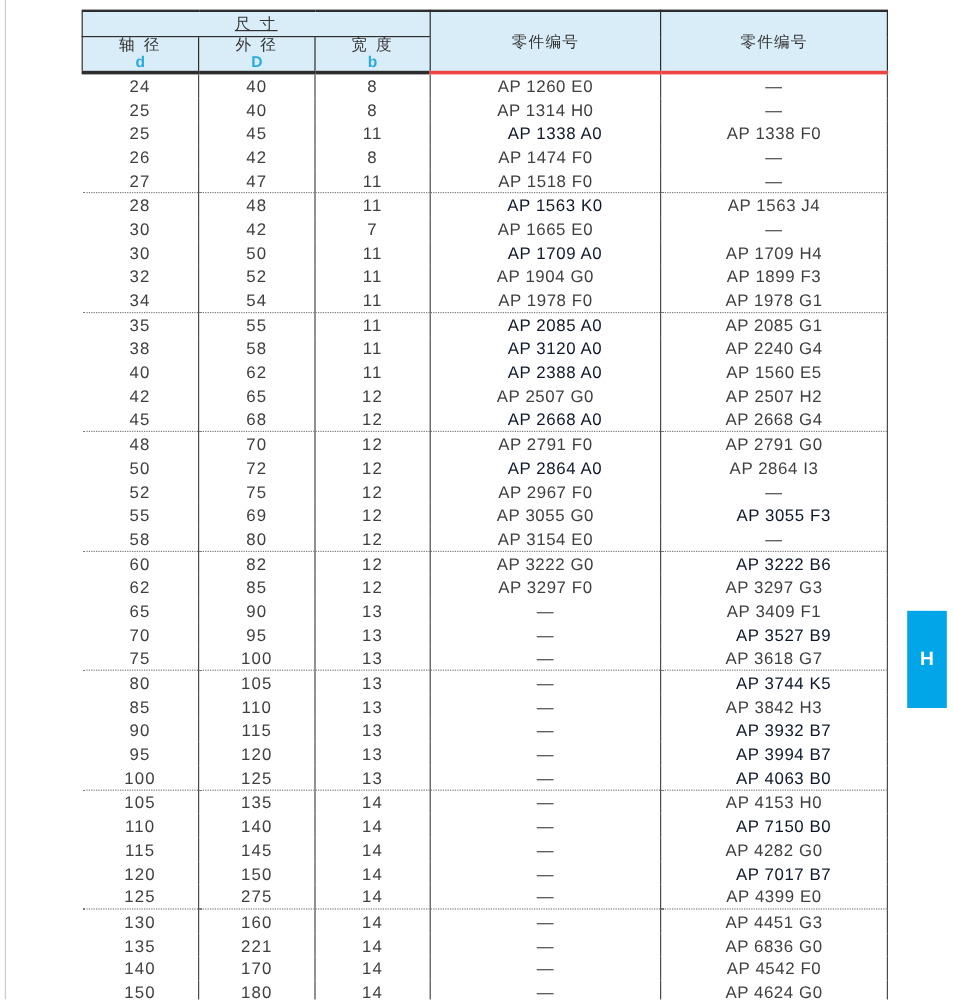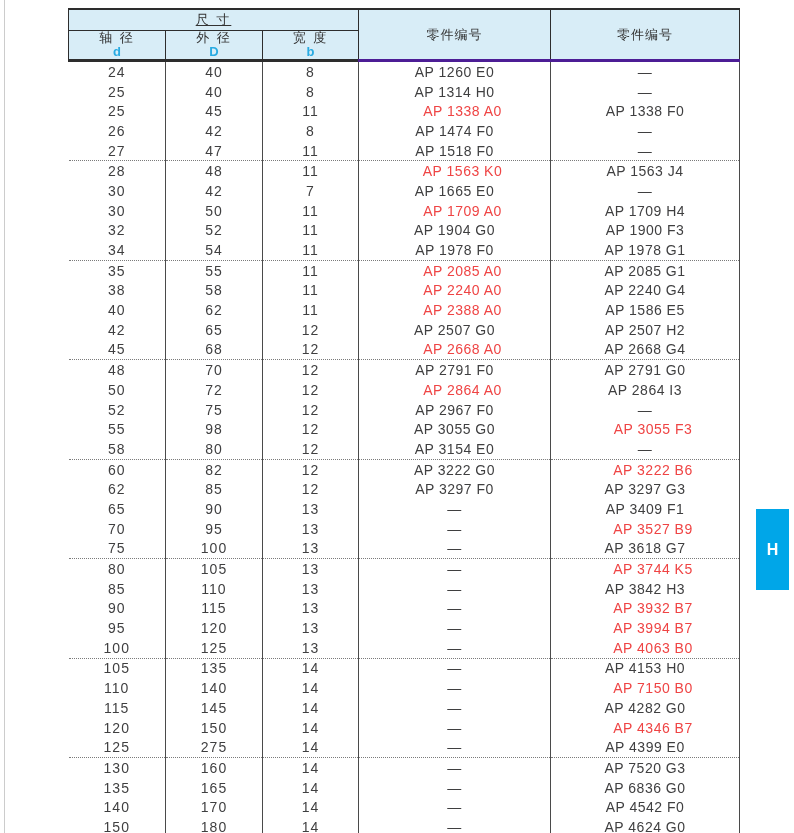--- a/index.html
+++ b/index.html
@@ -34,21 +34,21 @@
   }
   tr.h1 th.size-h {
     height: 20px;
     border-left: 1.5px solid #2d2d2d;
     border-bottom: 1.5px solid #2d2d2d;
     letter-spacing: 2px;
     text-decoration: underline;
   }
   th.part-h {
     border-left: 1.5px solid #2d2d2d;
-    border-bottom: 3px solid #4c1d95;
+    border-bottom: 3px solid #ef4444;
     letter-spacing: 1px;
   }
   th.part-h:last-child { border-right: 1.5px solid #2d2d2d; }
   tr.h2 th {
     height: 28px;
     border-bottom: 3px solid #2d2d2d;
     border-left: 1.5px solid #2d2d2d;
     line-height: 14px;
   }
   tr.h2 th .cn { letter-spacing: 2px; display: block; }
@@ -64,21 +64,21 @@
     vertical-align: middle;
     font-size: 14px;
     color: #3f3f40;
     background: #ffffff;
   }
   tbody td.dim { letter-spacing: 1px; }
   tbody td.part { letter-spacing: 0.5px; }
   tbody td + td { border-left: 1.5px solid #4a4a4a; }
   tbody td:last-child { border-right: 1.5px solid #4a4a4a; }
   tbody tr.group-end td { border-bottom: 1px dotted #7a7a7a; }
-  tbody td.link { color: #ef4444; cursor: pointer; padding-left: 16px; }
+  tbody td.link { color: #0f172a; cursor: pointer; padding-left: 16px; }
   .side-tab {
     position: absolute;
     left: 756px; top: 509px;
     width: 33px; height: 81px;
     background: #00a6e8;
     color: #ffffff;
     font-weight: bold;
     font-size: 16px;
     display: flex;
     align-items: center;
@@ -174,49 +174,49 @@
         <td class="dim">50</td>
         <td class="dim">11</td>
         <td class="part link">AP 1709 A0</td>
         <td class="part">AP 1709 H4</td>
       </tr>
       <tr>
         <td class="dim">32</td>
         <td class="dim">52</td>
         <td class="dim">11</td>
         <td class="part">AP 1904 G0</td>
-        <td class="part">AP 1900 F3</td>
+        <td class="part">AP 1899 F3</td>
       </tr>
       <tr class="group-end">
         <td class="dim">34</td>
         <td class="dim">54</td>
         <td class="dim">11</td>
         <td class="part">AP 1978 F0</td>
         <td class="part">AP 1978 G1</td>
       </tr>
       <tr>
         <td class="dim">35</td>
         <td class="dim">55</td>
         <td class="dim">11</td>
         <td class="part link">AP 2085 A0</td>
         <td class="part">AP 2085 G1</td>
       </tr>
       <tr>
         <td class="dim">38</td>
         <td class="dim">58</td>
         <td class="dim">11</td>
-        <td class="part link">AP 2240 A0</td>
+        <td class="part link">AP 3120 A0</td>
         <td class="part">AP 2240 G4</td>
       </tr>
       <tr>
         <td class="dim">40</td>
         <td class="dim">62</td>
         <td class="dim">11</td>
         <td class="part link">AP 2388 A0</td>
-        <td class="part">AP 1586 E5</td>
+        <td class="part">AP 1560 E5</td>
       </tr>
       <tr>
         <td class="dim">42</td>
         <td class="dim">65</td>
         <td class="dim">12</td>
         <td class="part">AP 2507 G0</td>
         <td class="part">AP 2507 H2</td>
       </tr>
       <tr class="group-end">
         <td class="dim">45</td>
@@ -241,21 +241,21 @@
       </tr>
       <tr>
         <td class="dim">52</td>
         <td class="dim">75</td>
         <td class="dim">12</td>
         <td class="part">AP 2967 F0</td>
         <td class="part">—</td>
       </tr>
       <tr>
         <td class="dim">55</td>
-        <td class="dim">98</td>
+        <td class="dim">69</td>
         <td class="dim">12</td>
         <td class="part">AP 3055 G0</td>
         <td class="part link">AP 3055 F3</td>
       </tr>
       <tr class="group-end">
         <td class="dim">58</td>
         <td class="dim">80</td>
         <td class="dim">12</td>
         <td class="part">AP 3154 E0</td>
         <td class="part">—</td>
@@ -349,39 +349,39 @@
         <td class="dim">145</td>
         <td class="dim">14</td>
         <td class="part">—</td>
         <td class="part">AP 4282 G0</td>
       </tr>
       <tr>
         <td class="dim">120</td>
         <td class="dim">150</td>
         <td class="dim">14</td>
         <td class="part">—</td>
-        <td class="part link">AP 4346 B7</td>
+        <td class="part link">AP 7017 B7</td>
       </tr>
       <tr class="group-end">
         <td class="dim">125</td>
         <td class="dim">275</td>
         <td class="dim">14</td>
         <td class="part">—</td>
         <td class="part">AP 4399 E0</td>
       </tr>
       <tr>
         <td class="dim">130</td>
         <td class="dim">160</td>
         <td class="dim">14</td>
         <td class="part">—</td>
-        <td class="part">AP 7520 G3</td>
+        <td class="part">AP 4451 G3</td>
       </tr>
       <tr>
         <td class="dim">135</td>
-        <td class="dim">165</td>
+        <td class="dim">221</td>
         <td class="dim">14</td>
         <td class="part">—</td>
         <td class="part">AP 6836 G0</td>
       </tr>
       <tr>
         <td class="dim">140</td>
         <td class="dim">170</td>
         <td class="dim">14</td>
         <td class="part">—</td>
         <td class="part">AP 4542 F0</td>

